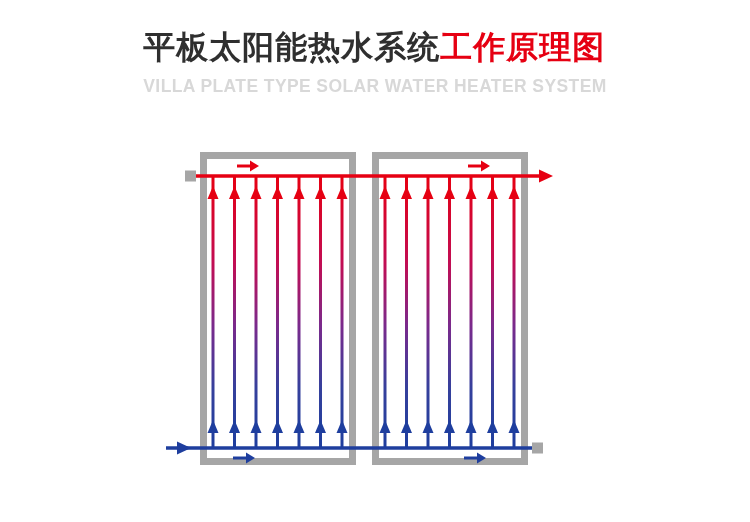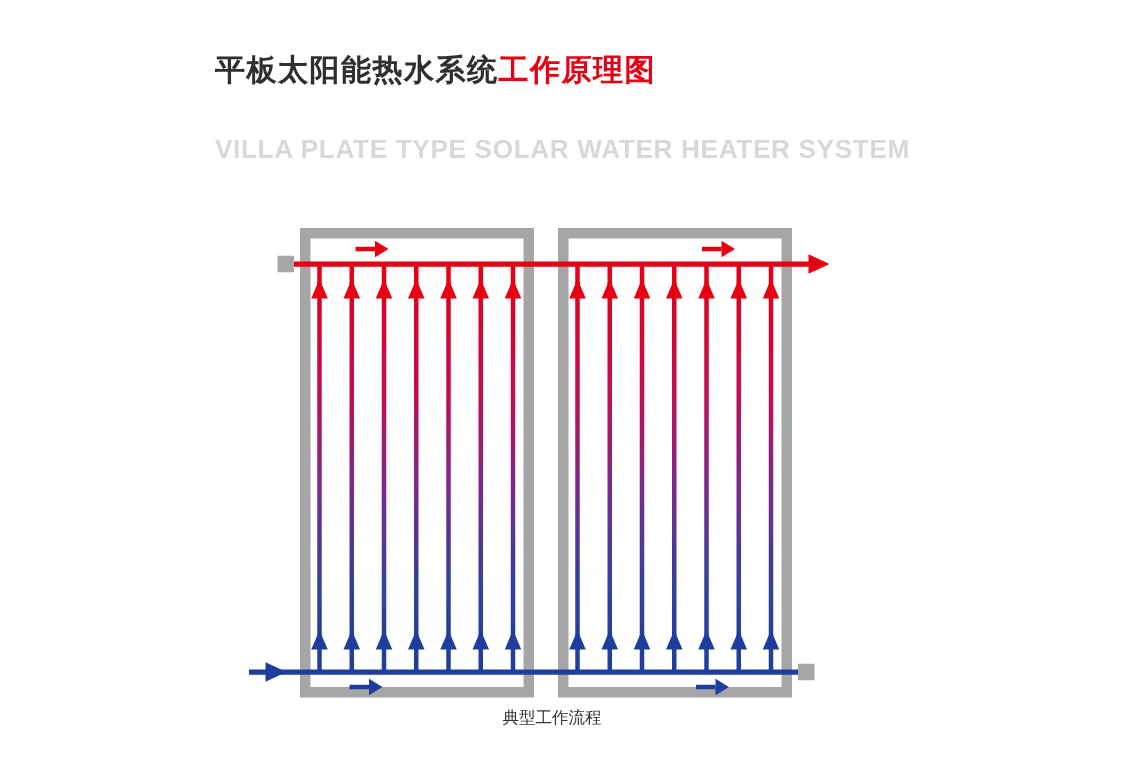--- a/index.html
+++ b/index.html
@@ -11,29 +11,29 @@
     font-family:"Liberation Sans", sans-serif;
   }
   .header {
     position:absolute;
     top:30px; left:50%;
     transform:translateX(-50%);
     text-align:left;
     white-space:nowrap;
   }
   .title {
-    font-size:20px;
+    font-size:32px;
     font-weight:bold;
     line-height:34px;
     letter-spacing:1px;
   }
   .title-black { color:var(--color-title, #2f2f2f); }
   .title-red   { color:var(--color-hot, #e60012); }
   .subtitle {
-    margin-top:25px;
+    margin-top:12px;
     font-size:17.5px;
     font-weight:bold;
     line-height:21px;
     letter-spacing:0.4px;
     color:var(--color-subtitle, #d8d8d8);
     text-transform:uppercase;
   }
   .diagram-wrap {
     position:absolute;
     left:158px; top:142px;
@@ -171,15 +171,14 @@
 
       <g>
         <line class="mini-cold" x1="75" y1="316" x2="88" y2="316"></line>
         <polygon class="arrow-cold" points="88,310.5 97,316 88,321.5"></polygon>
         <line class="mini-cold" x1="306" y1="316" x2="319" y2="316"></line>
         <polygon class="arrow-cold" points="319,310.5 328,316 319,321.5"></polygon>
       </g>
     </svg>
   </div>
 
-  <div class="caption">典型工作流程</div>
 
 </div>
 
 </body></html>

